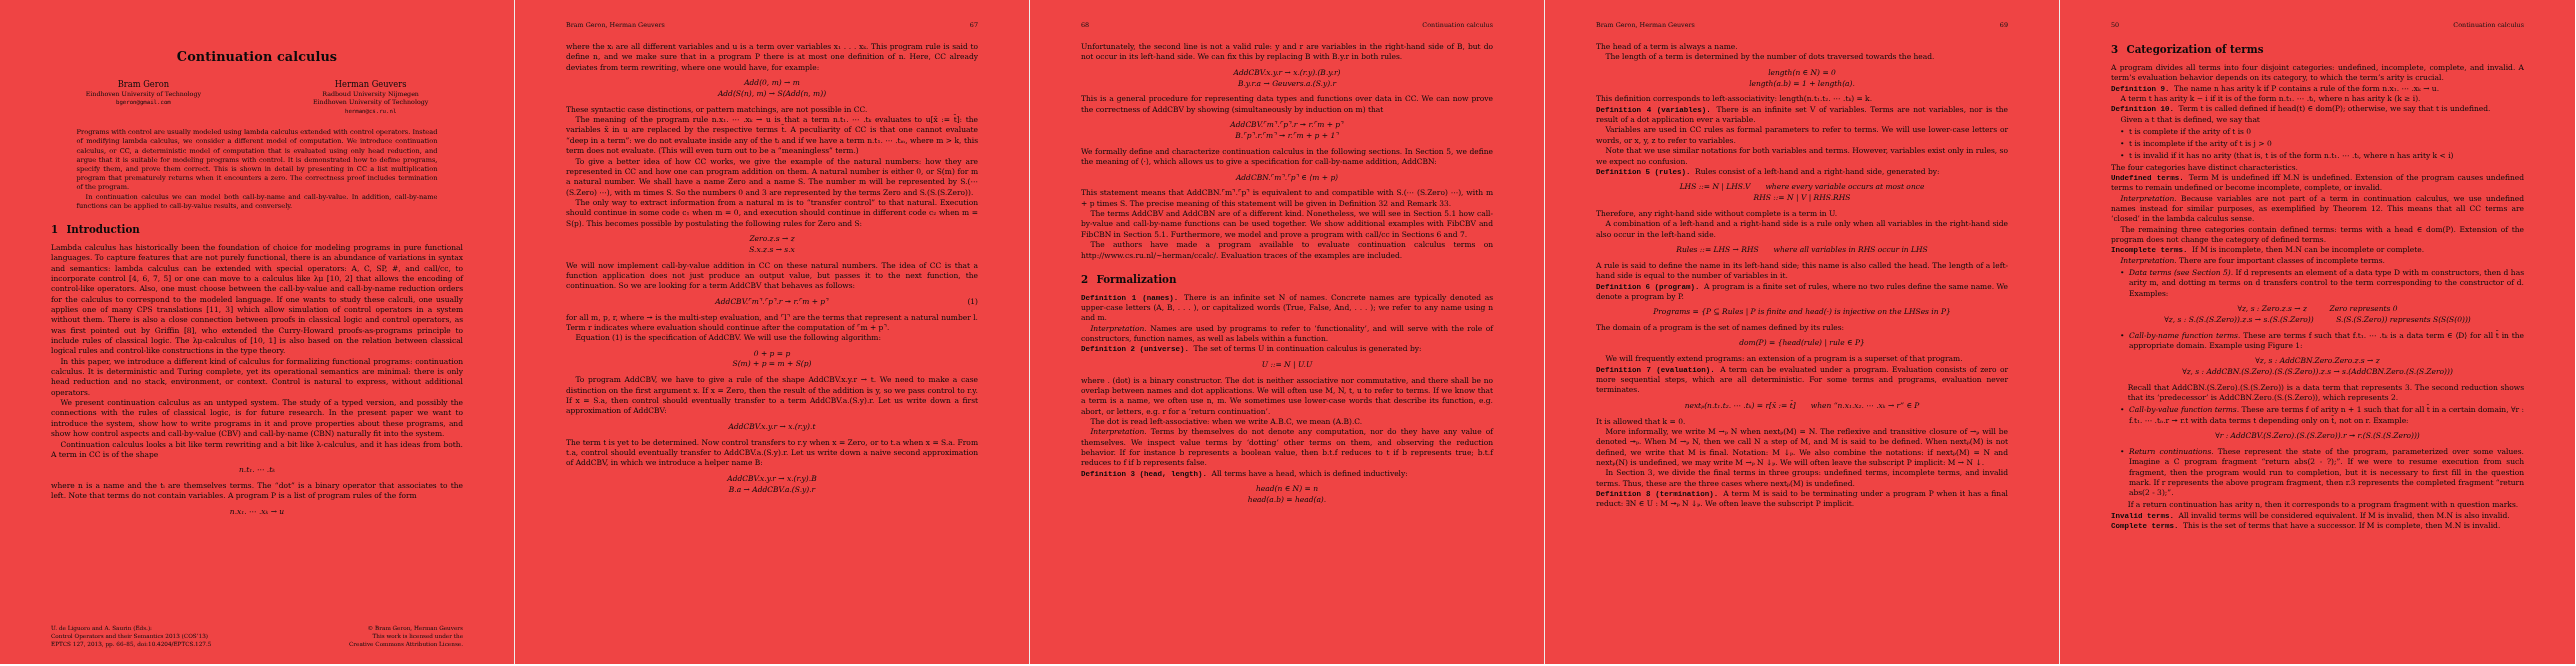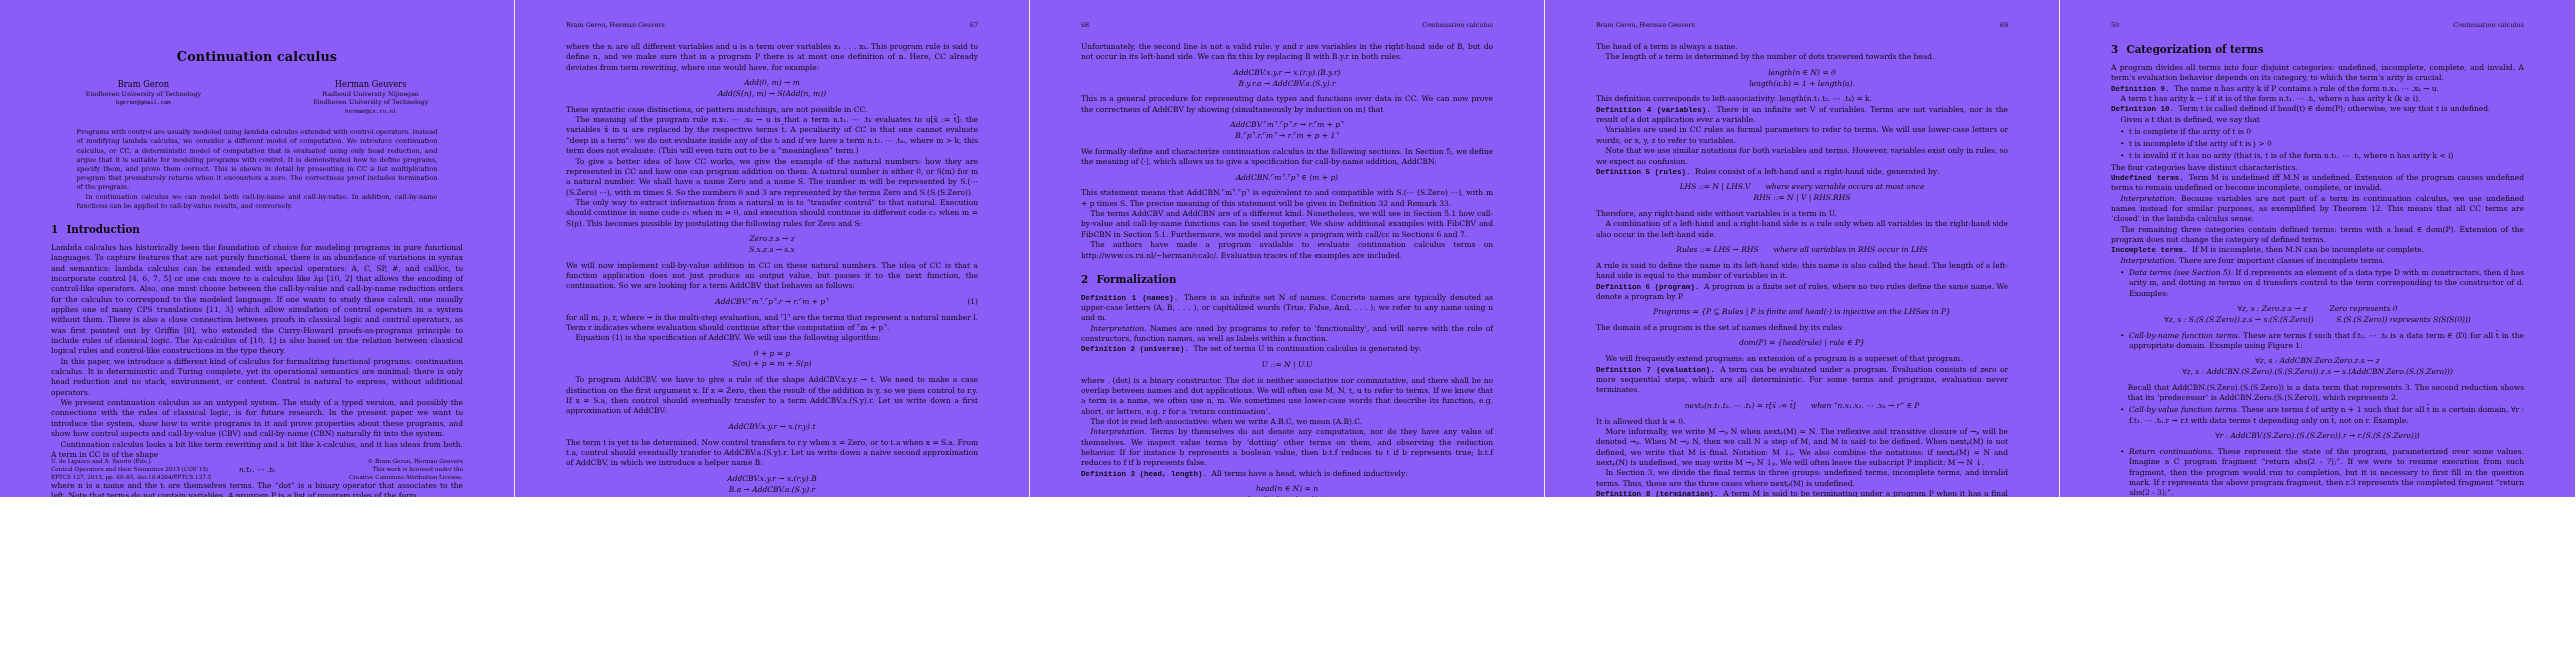--- a/index.html
+++ b/index.html
@@ -1,18 +1,18 @@
 <!DOCTYPE html>
 <html style="font-size:9px"><head>
 <meta charset="utf-8">
 <style>
   html,body{margin:0;padding:0;background:#ffffff;}
   body{width:2576px;height:667px;overflow:hidden;font-family:"DejaVu Serif","DejaVu Sans",serif;color:#0b0b0b;}
   .sheet{display:flex;width:2576px;height:667px;background:#fff;}
-  .page{position:relative;width:515px;height:497px;box-sizing:border-box;background:#8b5cf6;overflow:hidden;
+  .page{position:relative;width:515px;height:664px;box-sizing:border-box;background:#ef4444;overflow:hidden;
         padding:22px 51px 0 51px;border-right:0.6px solid #ededed;}
   .page:last-child{border-right:none;}
 
   
   .rhead{position:absolute;top:21px;left:51px;right:51px;display:flex;justify-content:space-between;
          font-size:6.4px;color:#111;}
   .content-body{margin-top:20px;}
 
   
   .titlewrap{margin-top:27px;text-align:center;}
@@ -151,21 +151,21 @@
 
   <article class="page">
     <div class="rhead">
       <span>68</span>
       <span>Continuation calculus</span>
     </div>
     <div class="blocks content-body">
         <p class="para">Unfortunately, the second line is not a valid rule: y and r are variables in the right-hand side of B, but do not occur in its left-hand side. We can fix this by replacing B with B.y.r in both rules.</p>
         <div class="display">
           <div class="mrow"><span class="mline">AddCBV.x.y.r → x.(r.y).(B.y.r)</span></div>
-          <div class="mrow"><span class="mline">B.y.r.a → AddCBV.a.(S.y).r</span></div>
+          <div class="mrow"><span class="mline">B.y.r.a → Geuvers.a.(S.y).r</span></div>
         </div>
         <p class="para">This is a general procedure for representing data types and functions over data in CC. We can now prove the correctness of AddCBV by showing (simultaneously by induction on m) that</p>
         <div class="display">
           <div class="mrow"><span class="mline">AddCBV.⌜m⌝.⌜p⌝.r ↠ r.⌜m + p⌝</span></div>
           <div class="mrow"><span class="mline">B.⌜p⌝.r.⌜m⌝ ↠ r.⌜m + p + 1⌝</span></div>
         </div>
         <p class="para">We formally define and characterize continuation calculus in the following sections. In Section 5, we define the meaning of ⟨·⟩, which allows us to give a specification for call-by-name addition, AddCBN:</p>
         <div class="display">
           <div class="mrow"><span class="mline">AddCBN.⌜m⌝.⌜p⌝ ∈ ⟨m + p⟩</span></div>
         </div>
@@ -204,21 +204,21 @@
         </div>
         <p class="para">This definition corresponds to left-associativity: length(n.t₁.t₂. ⋯ .tₖ) = k.</p>
         <p class="para"><span class="lead-bold">Definition 4 (variables). </span>There is an infinite set V of variables. Terms are not variables, nor is the result of a dot application ever a variable.</p>
         <p class="para ind">Variables are used in CC rules as formal parameters to refer to terms. We will use lower-case letters or words, or x, y, z to refer to variables.</p>
         <p class="para ind">Note that we use similar notations for both variables and terms. However, variables exist only in rules, so we expect no confusion.</p>
         <p class="para"><span class="lead-bold">Definition 5 (rules). </span>Rules consist of a left-hand and a right-hand side, generated by:</p>
         <div class="display">
           <div class="mrow"><span class="mline">LHS ::= N | LHS.V  where every variable occurs at most once</span></div>
           <div class="mrow"><span class="mline">RHS ::= N | V | RHS.RHS</span></div>
         </div>
-        <p class="para">Therefore, any right-hand side without variables is a term in U.</p>
+        <p class="para">Therefore, any right-hand side without complete is a term in U.</p>
         <p class="para ind">A combination of a left-hand and a right-hand side is a rule only when all variables in the right-hand side also occur in the left-hand side.</p>
         <div class="display">
           <div class="mrow"><span class="mline">Rules ::= LHS → RHS  where all variables in RHS occur in LHS</span></div>
         </div>
         <p class="para">A rule is said to define the name in its left-hand side; this name is also called the head. The length of a left-hand side is equal to the number of variables in it.</p>
         <p class="para"><span class="lead-bold">Definition 6 (program). </span>A program is a finite set of rules, where no two rules define the same name. We denote a program by P.</p>
         <div class="display">
           <div class="mrow"><span class="mline">Programs = {P ⊆ Rules | P is finite and head(·) is injective on the LHSes in P}</span></div>
         </div>
         <p class="para">The domain of a program is the set of names defined by its rules:</p>

